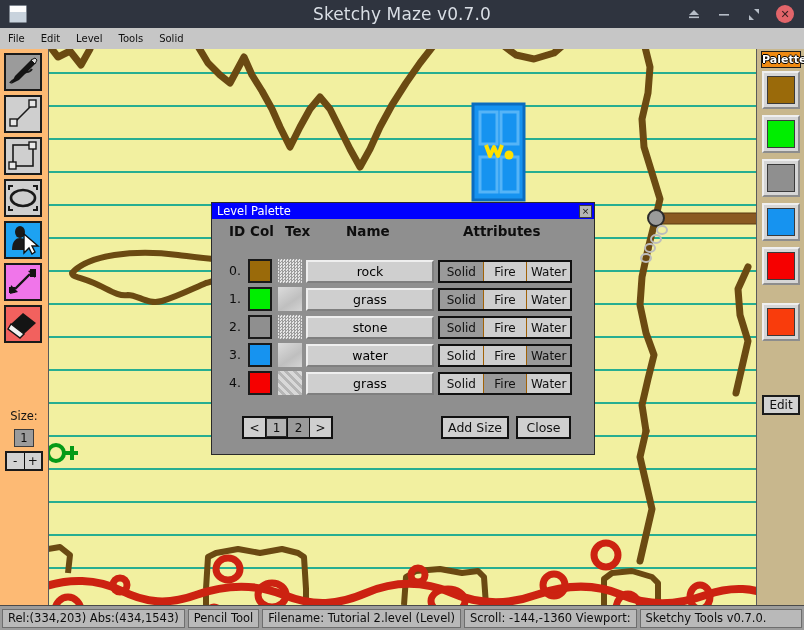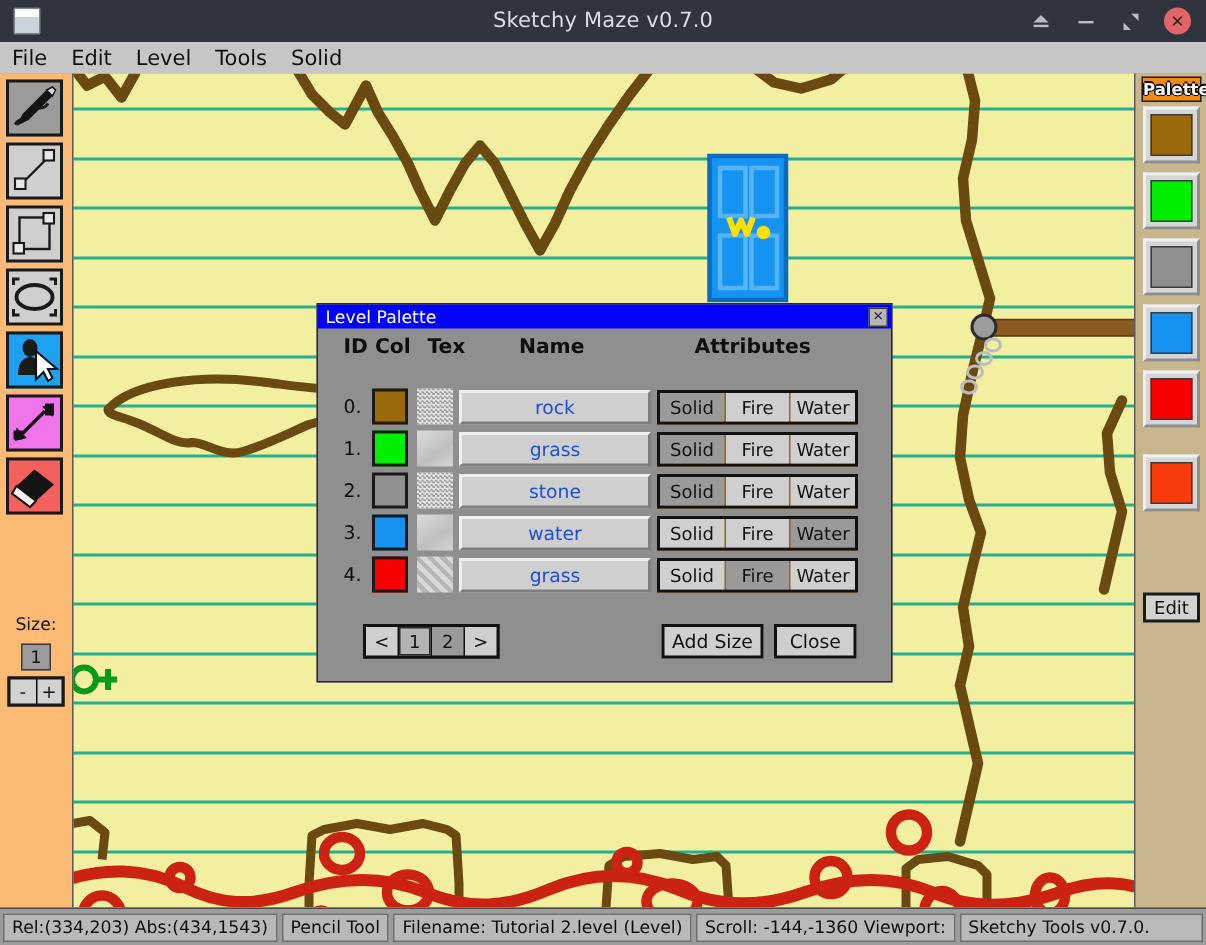--- a/index.html
+++ b/index.html
@@ -17,38 +17,38 @@
     background:#2f343f;color:#d3dae3;
     display:flex;align-items:center;
   }
   .tb-appicon{
     width:16px;height:16px;margin-left:9px;
     background:linear-gradient(#fdfdfd 0 35%, #c9d3dd 35% 100%);
     border:1px solid #7d858f;border-radius:1px;
   }
   .tb-title{
     position:absolute;left:0;right:0;text-align:center;
-    font-size:14px;color:#d9dee5;letter-spacing:.1px;
+    font-size:17px;color:#d9dee5;letter-spacing:.1px;
     pointer-events:none;
   }
   .tb-btns{margin-left:auto;display:flex;align-items:center;gap:0px;padding-right:10px;}
   .tb-btn{width:30px;height:28px;display:flex;align-items:center;justify-content:center;
           color:#b6bdc7;font-size:12px;}
   .tb-btn svg{display:block;}
   .tb-close{width:18px;height:18px;border-radius:50%;background:#e2656a;
             display:flex;align-items:center;justify-content:center;color:#3a2022;
             font-size:11px;font-weight:bold;margin-left:7px;}
 
   
   .menubar{
     position:absolute;left:0;top:28px;width:804px;height:21px;
     background:#c6c6c6;border-bottom:1px solid #8e8e8e;
     display:flex;align-items:center;
   }
-  .menu-item{padding:0 8px;font-size:14px;color:#101010;line-height:20px;}
+  .menu-item{padding:0 8px;font-size:10px;color:#101010;line-height:20px;}
 
   
   .canvas{
     position:absolute;left:48px;top:49px;width:708px;height:556px;
     background:#f2f0a0;overflow:hidden;
   }
   .lines{position:absolute;inset:0;
     background:repeating-linear-gradient(to bottom,
       transparent 0px, transparent 31px, #27ae91 31px, #27ae91 33px);
     background-position:0 -8px;
@@ -117,21 +117,21 @@
   .dlg-head span{position:absolute;font-size:13.5px;font-weight:bold;color:#0e0e0e;}
   .row{position:absolute;left:0;right:0;height:26px;}
   .row .idlbl{position:absolute;left:17px;top:4px;font-size:12.5px;color:#0c0c0c;}
   .row .colsw{position:absolute;left:36px;top:0;width:24px;height:24px;
               border:2px solid #1a1a1a;box-sizing:border-box;}
   .row .texsw{position:absolute;left:66px;top:0;width:24px;height:24px;}
   .row .namebox{
     position:absolute;left:94px;top:1px;width:128px;height:23px;
     background:#cfcfcf;border:2px solid #efefef;border-right-color:#7f7f7f;
     border-bottom-color:#7f7f7f;box-sizing:border-box;
-    font-size:12.5px;color:#1d4ed8;text-align:center;line-height:19px;
+    font-size:12.5px;color:#000000;text-align:center;line-height:19px;
   }
   .attrs{position:absolute;left:226px;top:1px;width:134px;height:23px;
          border:2px solid #111;box-sizing:border-box;display:flex;background:#a16207;}
   .attrs div{flex:1;background:#cfcfcf;font-size:12px;color:#111;
              display:flex;align-items:center;justify-content:center;}
   .attrs div + div{margin-left:1px;}
   .attrs div.on{background:#9a9a9a;}
   .pager{position:absolute;left:30px;top:213px;width:91px;height:23px;
          border:2px solid #111;box-sizing:border-box;display:flex;background:#111;}
   .pager div{flex:1;background:#cfcfcf;font-size:12px;color:#111;

